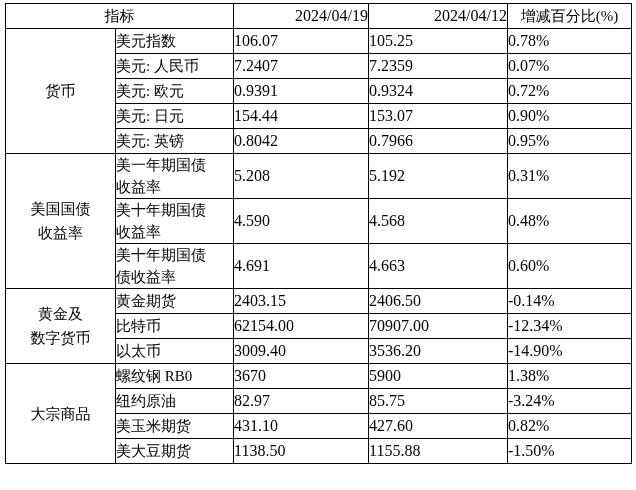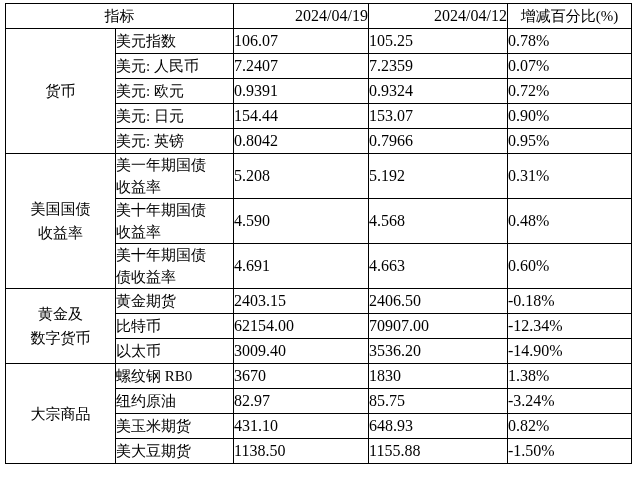--- a/index.html
+++ b/index.html
@@ -133,51 +133,51 @@
         <td class="num">4.691</td>
         <td class="num">4.663</td>
         <td class="num">0.60%</td>
       </tr>
       <tr>
         <td class="cat" rowspan="3">黄金及
 数字货币</td>
         <td class="item">黄金期货</td>
         <td class="num">2403.15</td>
         <td class="num">2406.50</td>
-        <td class="num">-0.18%</td>
+        <td class="num">-0.14%</td>
       </tr>
       <tr>
         <td class="item">比特币</td>
         <td class="num">62154.00</td>
         <td class="num">70907.00</td>
         <td class="num">-12.34%</td>
       </tr>
       <tr>
         <td class="item">以太币</td>
         <td class="num">3009.40</td>
         <td class="num">3536.20</td>
         <td class="num">-14.90%</td>
       </tr>
       <tr>
         <td class="cat" rowspan="4">大宗商品</td>
         <td class="item">螺纹钢 RB0</td>
         <td class="num">3670</td>
-        <td class="num">1830</td>
+        <td class="num">5900</td>
         <td class="num">1.38%</td>
       </tr>
       <tr>
         <td class="item">纽约原油</td>
         <td class="num">82.97</td>
         <td class="num">85.75</td>
         <td class="num">-3.24%</td>
       </tr>
       <tr>
         <td class="item">美玉米期货</td>
         <td class="num">431.10</td>
-        <td class="num">648.93</td>
+        <td class="num">427.60</td>
         <td class="num">0.82%</td>
       </tr>
       <tr>
         <td class="item">美大豆期货</td>
         <td class="num">1138.50</td>
         <td class="num">1155.88</td>
         <td class="num">-1.50%</td>
       </tr>
     </tbody>
 </table>

